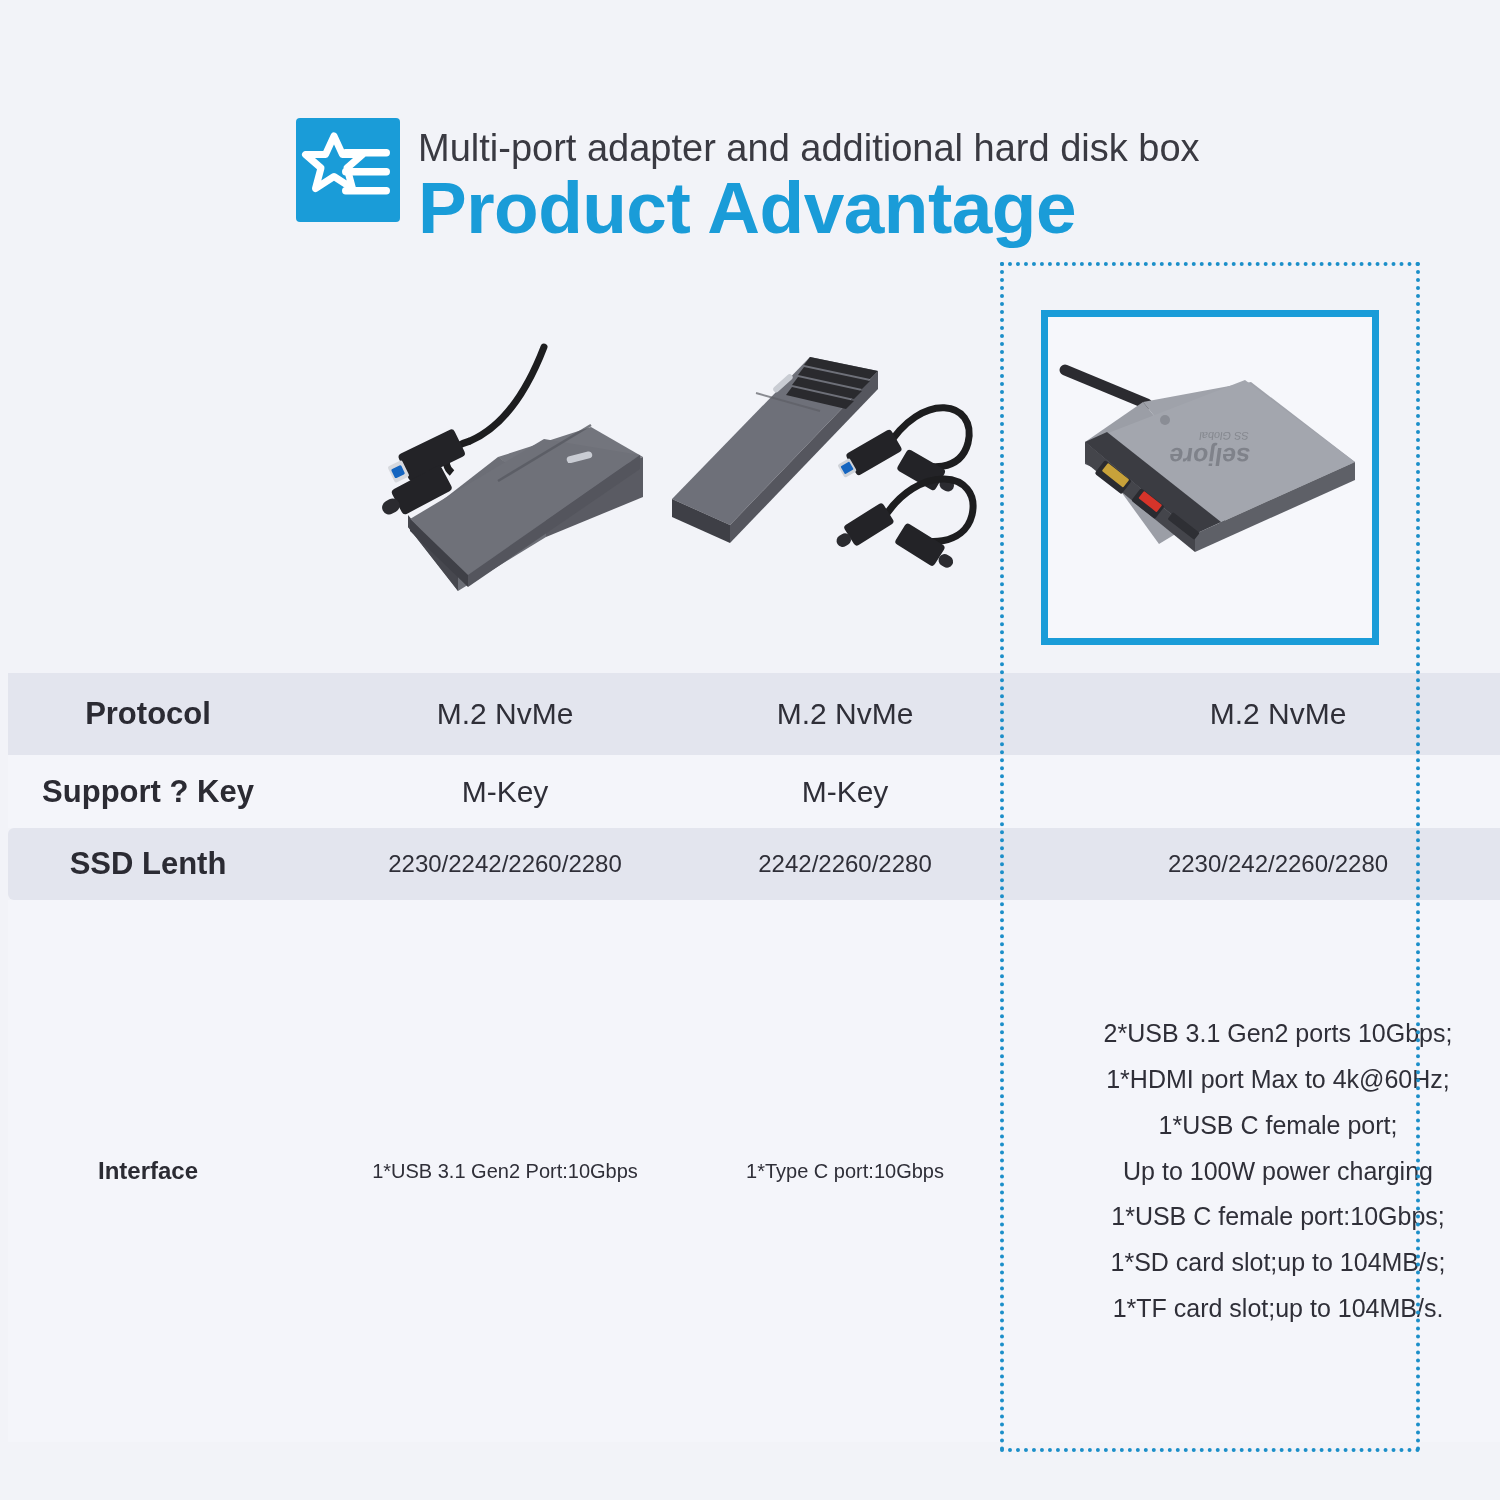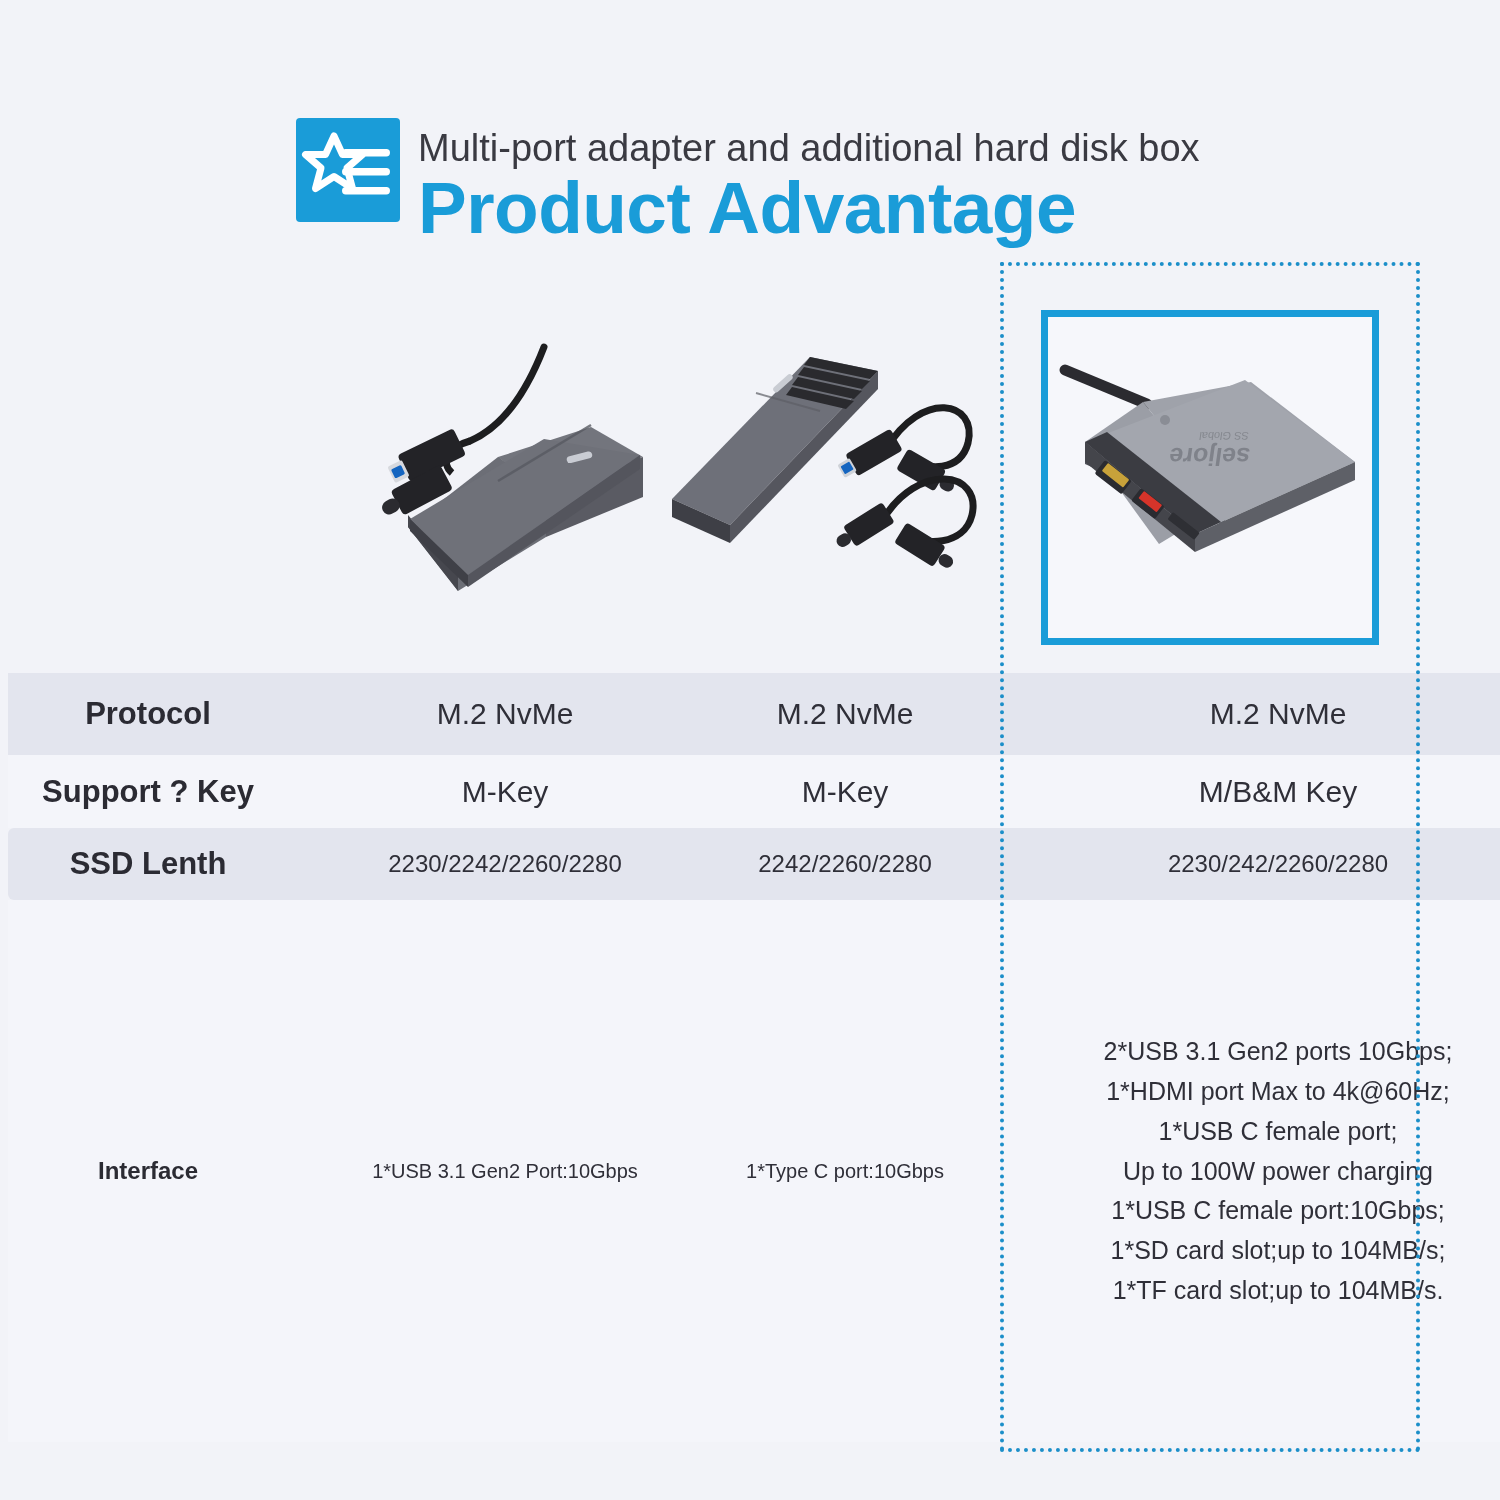--- a/index.html
+++ b/index.html
@@ -141,21 +141,21 @@
   .row-iface    { height: 542px; align-items: center; }
 
   .row-iface .cell-label { font-size: 24px; }
   .row-iface .cell-val.col1,
   .row-iface .cell-val.col2 { font-size: 20px; }
 
   .iface-list {
     display: flex;
     flex-direction: column;
     justify-content: center;
-    gap: 11px;
+    gap: 17px;
   }
   .iface-line {
     font-size: 25px;
     color: #2f2f38;
     text-align: center;
     white-space: nowrap;
     line-height: 1.15;
   }
 </style>
 </head>
@@ -309,21 +309,20 @@
     <div class="cell-label">Protocol</div>
     <div class="cell-val col1">M.2 NvMe</div>
     <div class="cell-val col2">M.2 NvMe</div>
     <div class="cell-val col3">M.2 NvMe</div>
   </div>
 
   <div class="spec-row shade-light row-key">
     <div class="cell-label">Support ? Key</div>
     <div class="cell-val col1">M-Key</div>
     <div class="cell-val col2">M-Key</div>
-    <div class="cell-val col3">M/B&amp;M Key</div>
   </div>
 
   <div class="spec-row shade-dark row-len">
     <div class="cell-label">SSD Lenth</div>
     <div class="cell-val col1">2230/2242/2260/2280</div>
     <div class="cell-val col2">2242/2260/2280</div>
     <div class="cell-val col3">2230/242/2260/2280</div>
   </div>
 
   <div class="spec-row shade-light row-iface">

